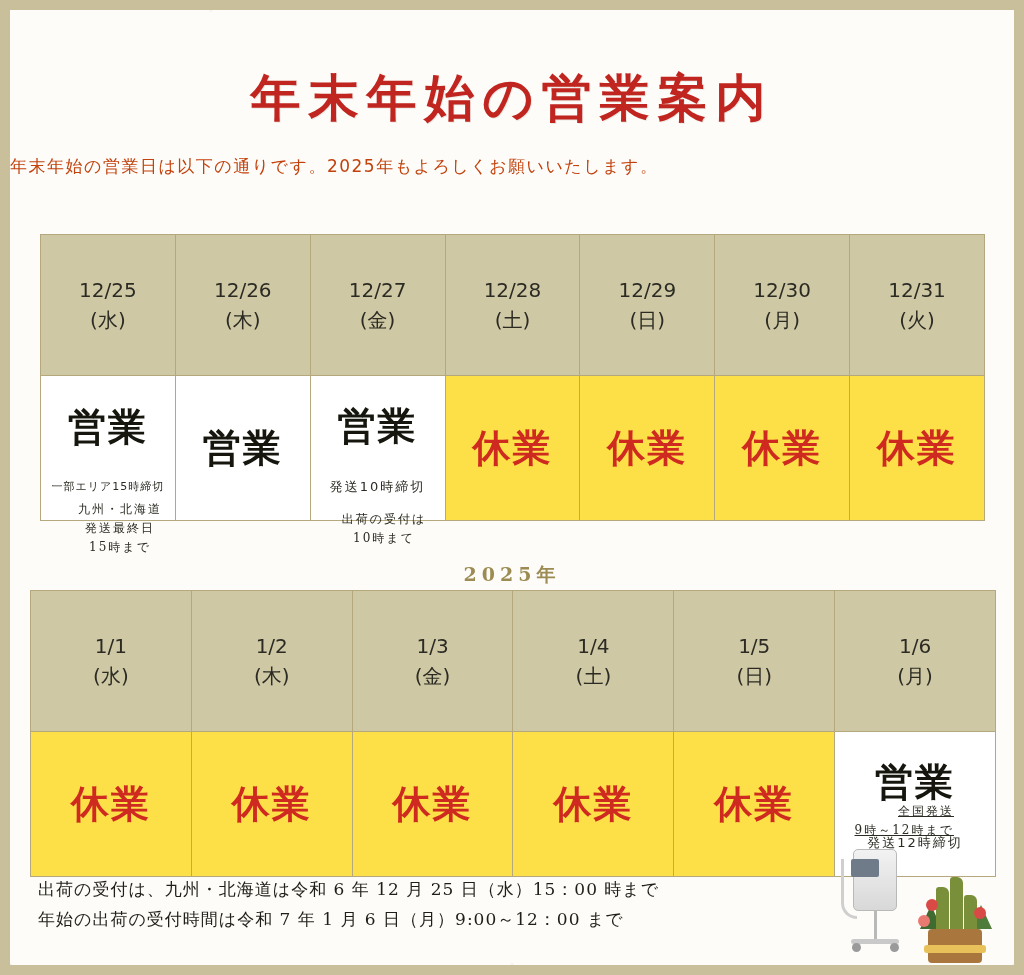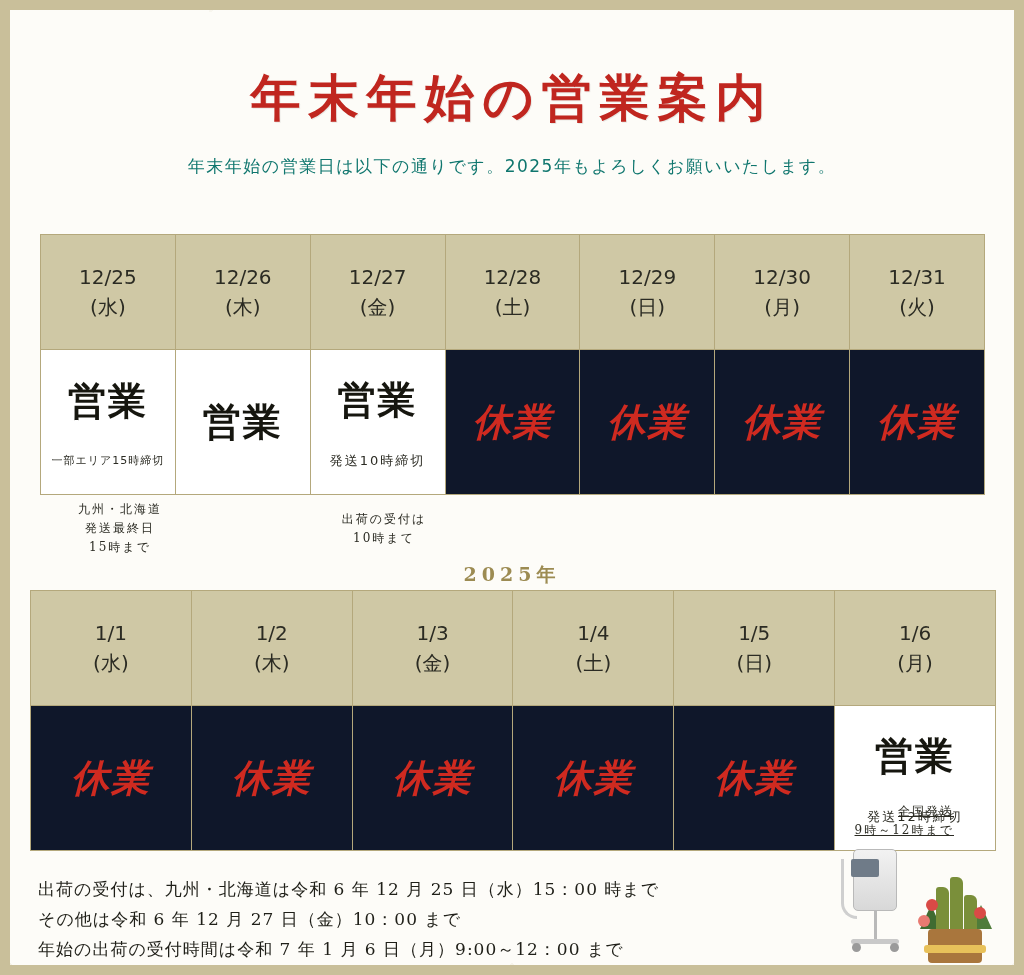--- a/index.html
+++ b/index.html
@@ -70,25 +70,25 @@
     font-family: Liberation Mono, monospace;
     font-size: 50px;
     font-weight: bold;
     letter-spacing: 8px;
     color: #c0261f;
     text-shadow: 1px 1px 0 rgba(0,0,0,0.08);
   }
   .subtitle {
     position: absolute;
     top: 145px; left: 0; right: 0;
-    text-align: center;
+    text-align: left;
     font-family: "DejaVu Sans", sans-serif;
     font-size: 17px;
     letter-spacing: 1.5px;
-    color: #0f766e;
+    color: #c2410c;
   }
   .year-label {
     text-align: center;
     font-family: "DejaVu Serif", serif;
     font-size: 19px;
     letter-spacing: 5px;
     color: #9c8b52;
     font-weight: bold;
   }
   .cal {
@@ -96,34 +96,33 @@
     border-collapse: collapse;
     table-layout: fixed;
   }
   .cal td {
     border: 1px solid #b4a87c;
     text-align: center;
     vertical-align: middle;
   }
   .cal .hdr {
     background: #cfc8a5;
-    height: 115px;
+    height: 141px;
     font-family: "DejaVu Sans", sans-serif;
     font-size: 20px;
     color: #2b2b23;
     line-height: 1.5;
   }
   .cal .cell {
     height: 145px;
     background: #ffffff;
     position: relative;
   }
   .cal .cell.closed {
-    background: #0f172a;
-    font-style: italic;
+    background: #fde047;
   }
   .status {
     font-family: "DejaVu Serif", serif;
     font-size: 38px;
     font-weight: bold;
     letter-spacing: 2px;
   }
   .status.open { color: #16160f; }
   .status.closed { color: #cf2a20; }
   .note {
@@ -362,21 +361,20 @@
       </td>
     </tr>
   </tbody>
     </table>
 
   <div class="corner-note" style="white-space:pre-line;">全国発送
 9時～12時まで</div>
 
   <div class="footer">
     <div>出荷の受付は、九州・北海道は令和 6 年 12 月 25 日（水）15：00 時まで</div>
-    <div>その他は令和 6 年 12 月 27 日（金）10：00 まで</div>
     <div>年始の出荷の受付時間は令和 7 年 1 月 6 日（月）9:00～12：00 まで</div>
   </div>
 
   <div class="machine">
     <span class="hose"></span>
     <span class="body"></span>
     <span class="screen"></span>
     <span class="pole"></span>
     <span class="base"></span>
     <span class="wheel w1"></span>

